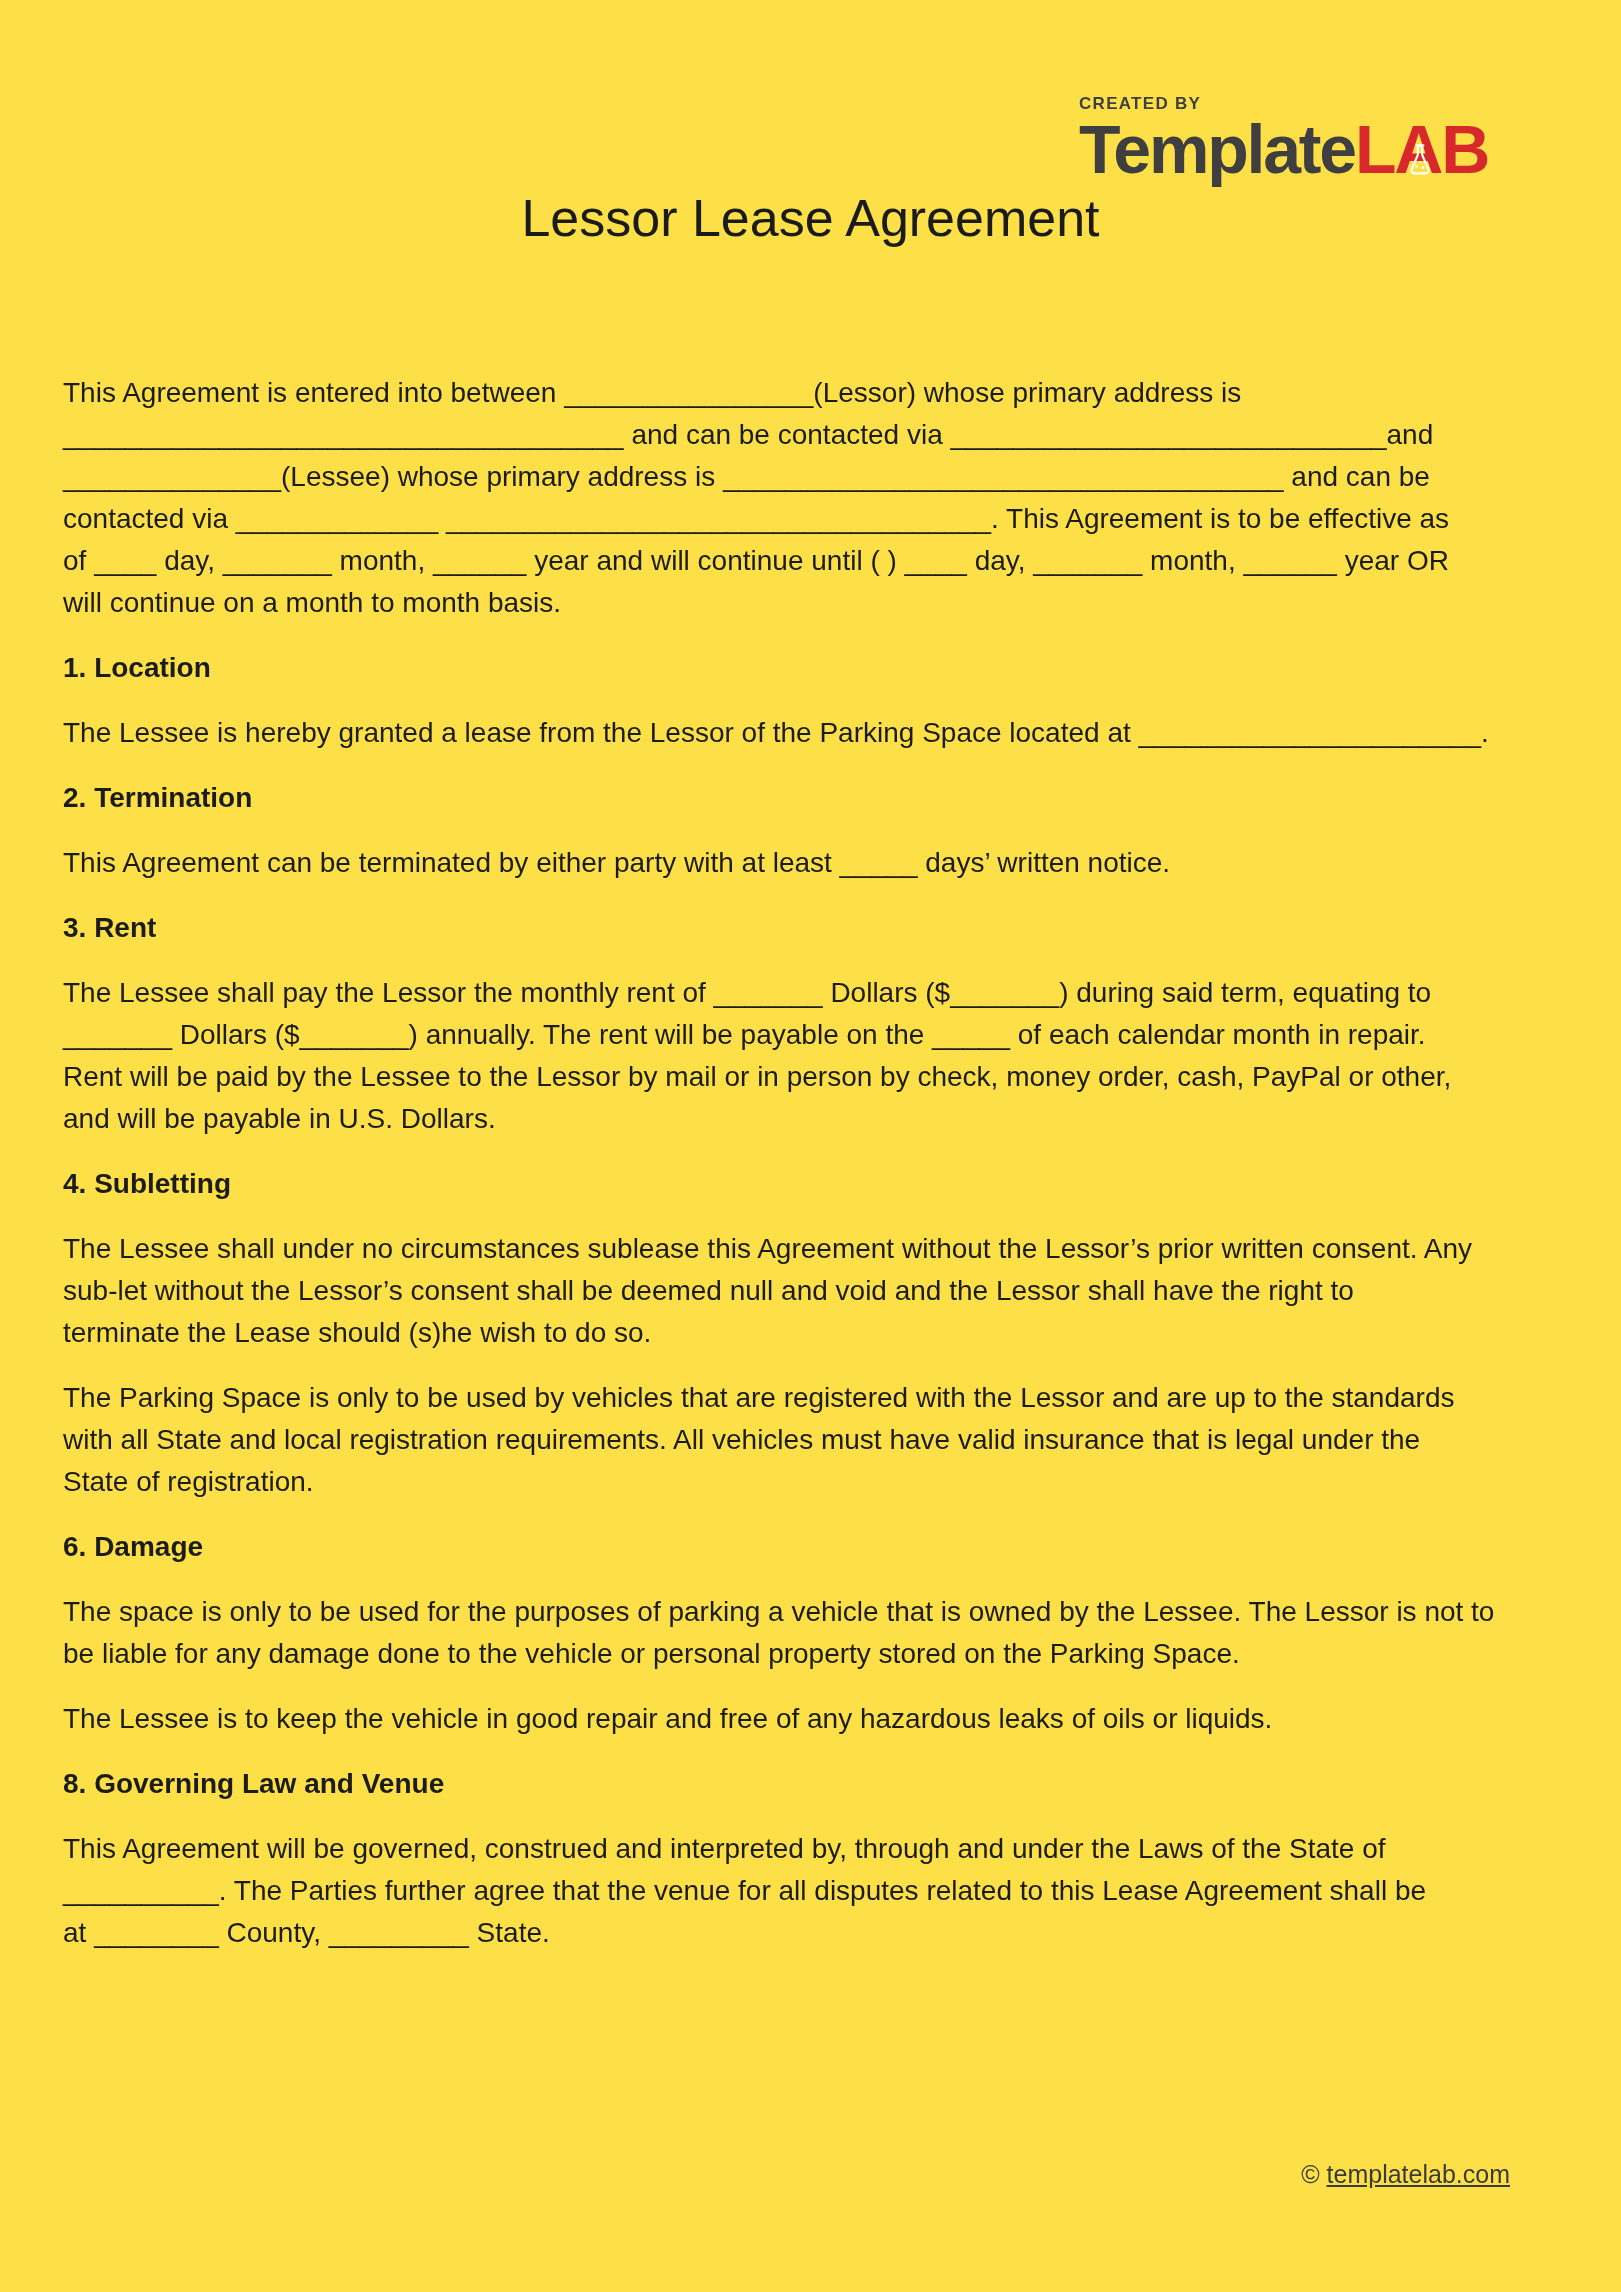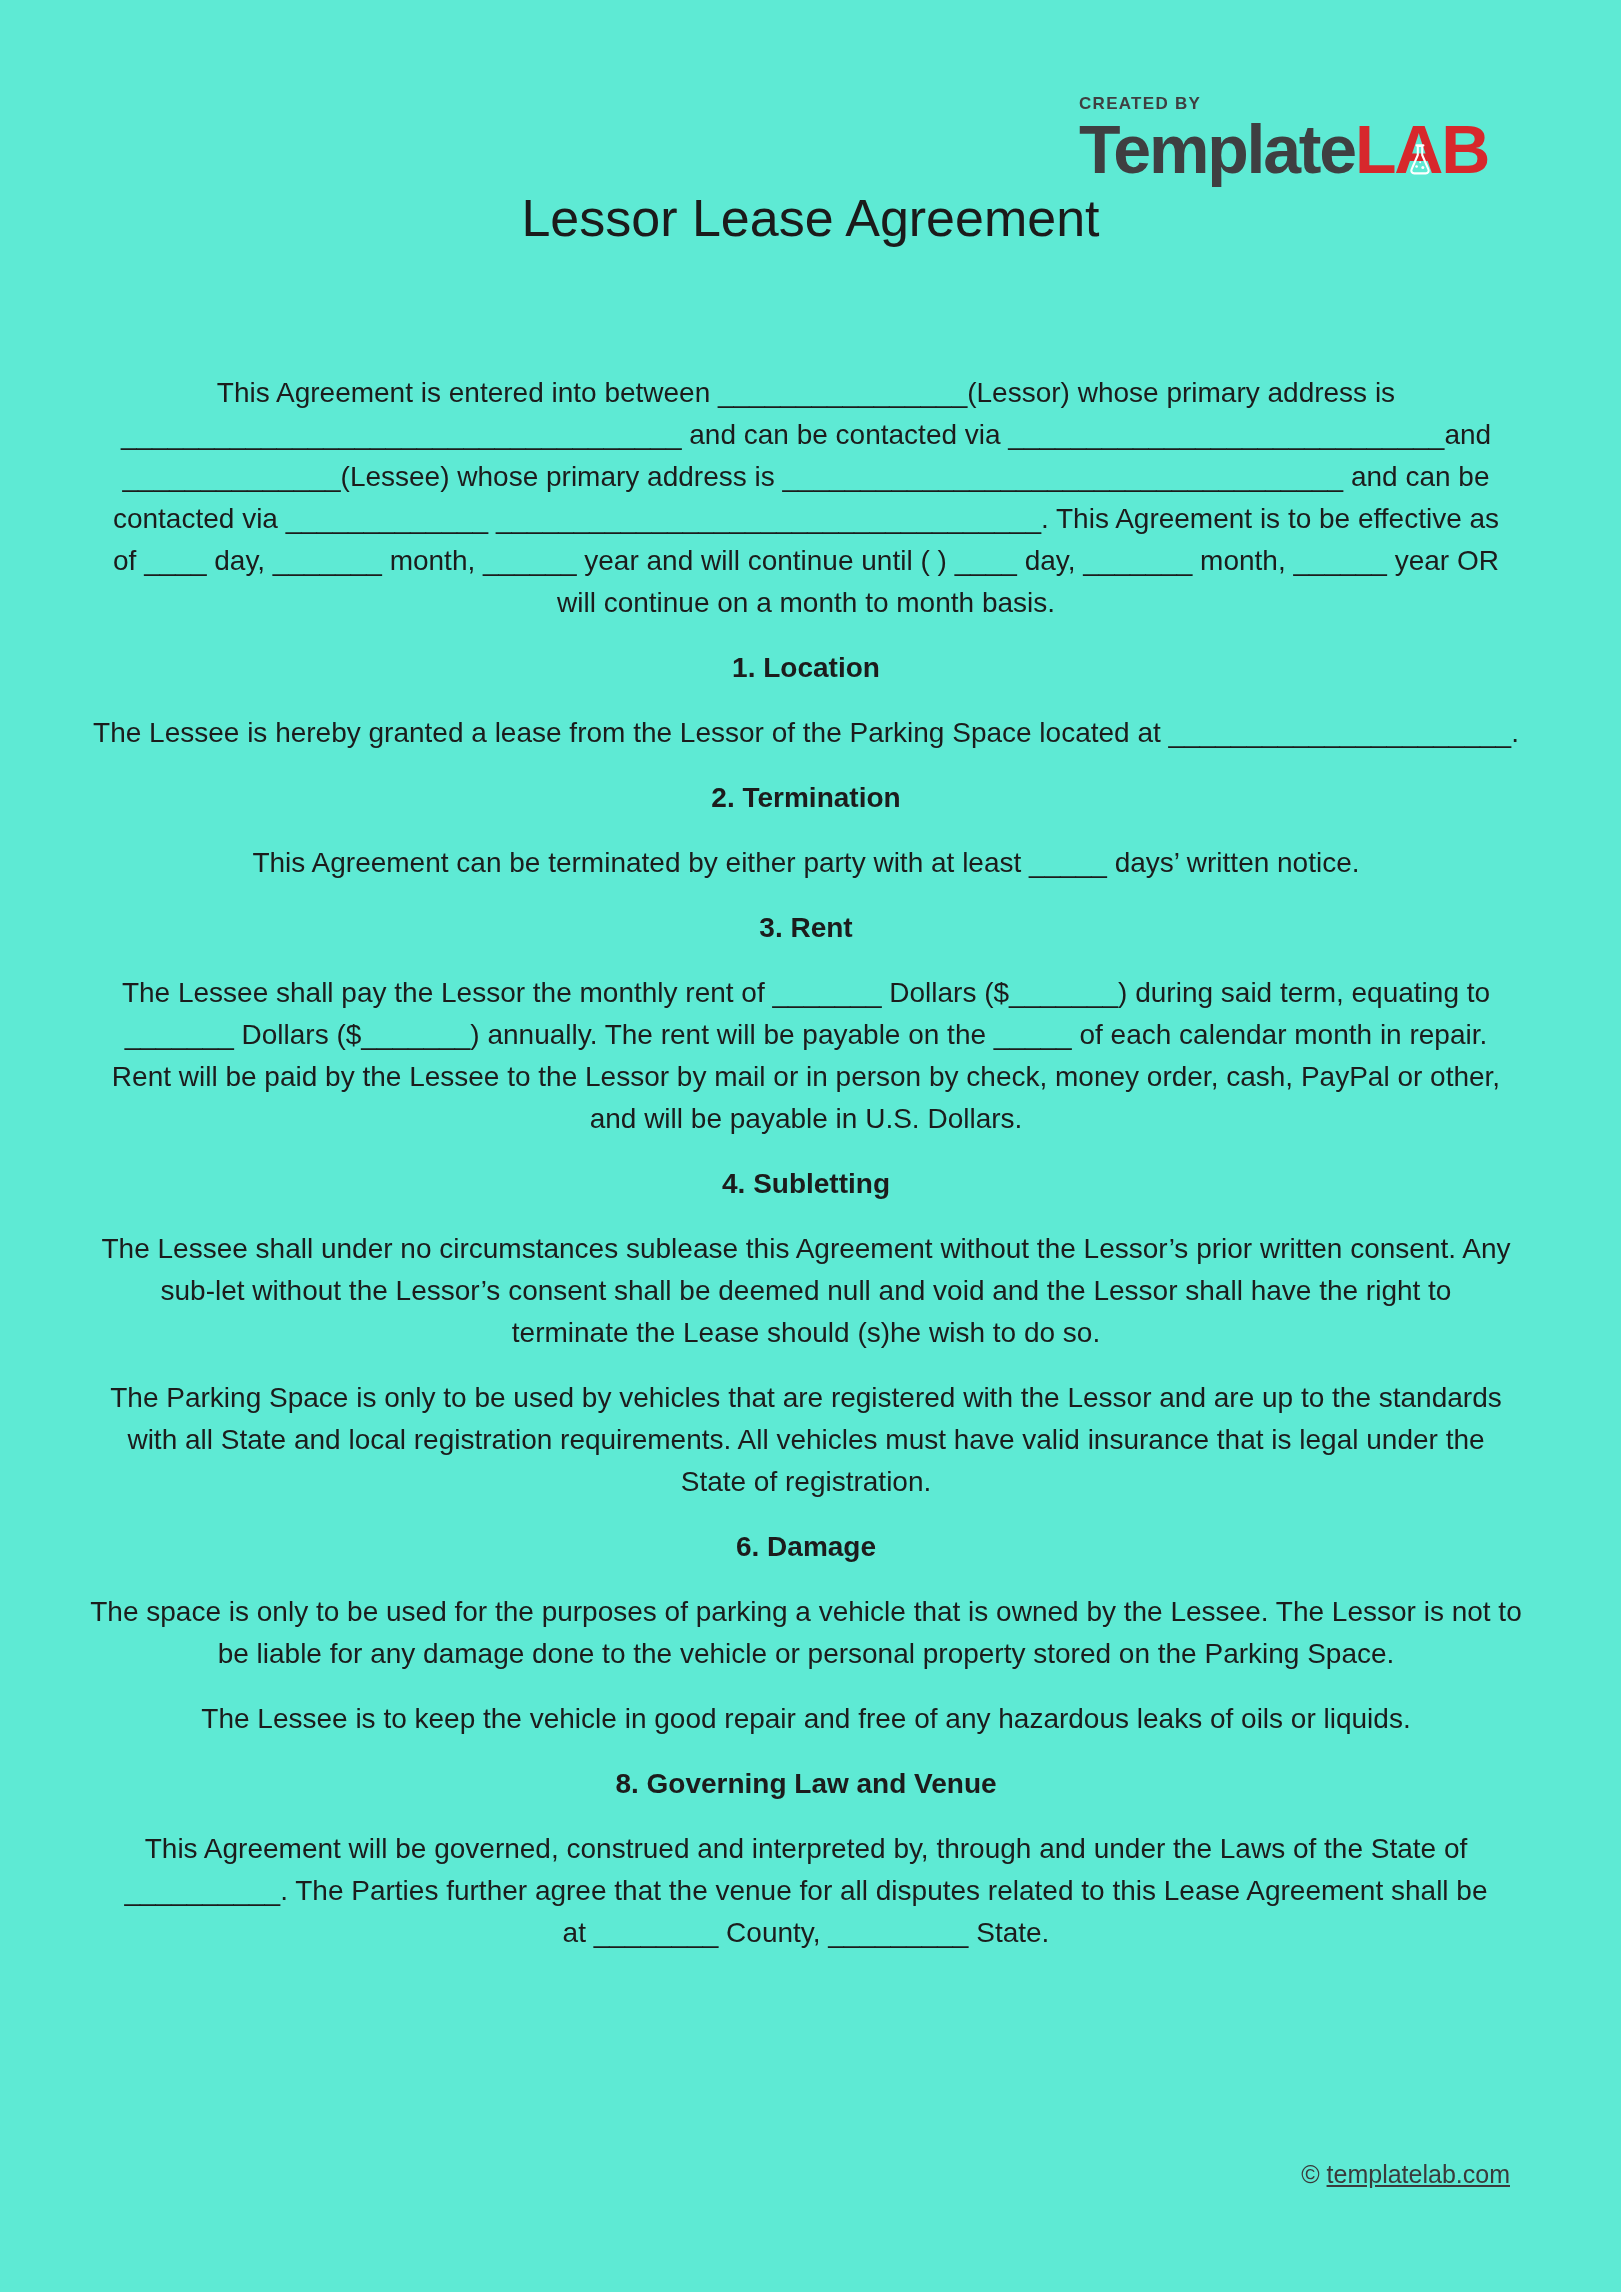--- a/index.html
+++ b/index.html
@@ -1,20 +1,20 @@
 <!DOCTYPE html>
 <html style="font-size:14.3px"><head>
 <meta charset="utf-8">
 <style>
   * { margin:0; padding:0; box-sizing:border-box; }
   html,body { background:#ffffff; }
   .page {
     position:relative;
     width:1621px; height:2293px;
-    background:#5eead4;
+    background:#fde047;
     font-family:"Liberation Sans", sans-serif;
     color:#1c1c1c;
     overflow:hidden;
   }
 
   
   .logo { position:absolute; top:95px; left:1079px; line-height:1; }
   .created-by {
     font-size:17px; font-weight:700; letter-spacing:1.3px;
     margin-bottom:2.7px;
@@ -29,22 +29,22 @@
 
   
   .doc-title {
     position:absolute; top:188px; left:0; width:100%;
     text-align:center;
     font-size:52px; font-weight:400; color:#1b1b1b;
   }
 
   
   .content {
-    position:absolute; top:372px; left:70px; width:1472px;
-    font-size:28px; line-height:42px;text-align:center;
+    position:absolute; top:372px; left:63px; width:1472px;
+    font-size:28px; line-height:42px;
   }
   .para { margin:0 0 23px 0; }
   .heading { font-weight:700; margin:0 0 23px 0; }
   .line { white-space:pre; }
 
   
   .footer {
     position:absolute; top:2160px; right:111px;
     font-size:25px; color:#3a3a3a; white-space:nowrap;
   }

